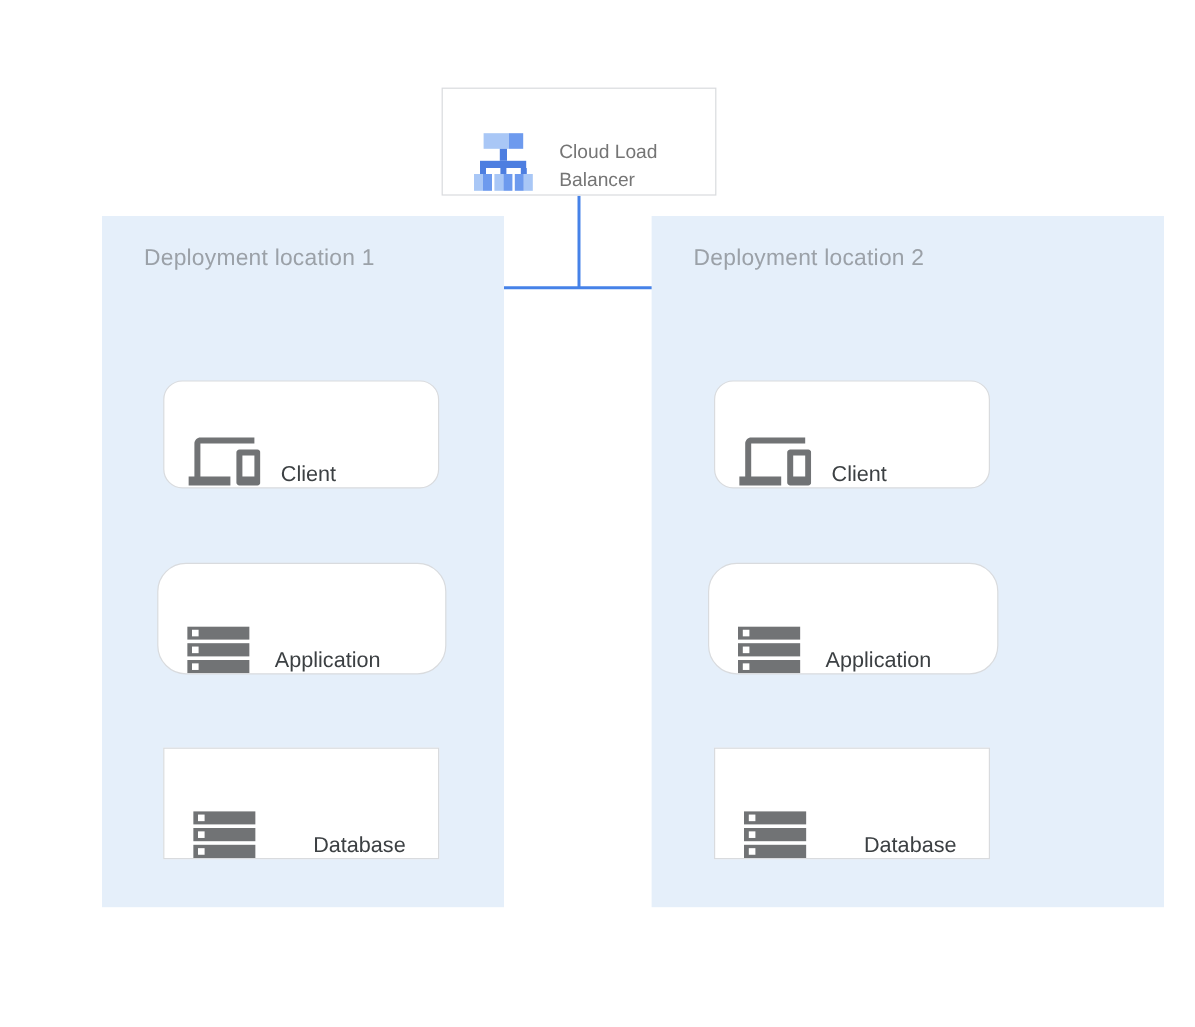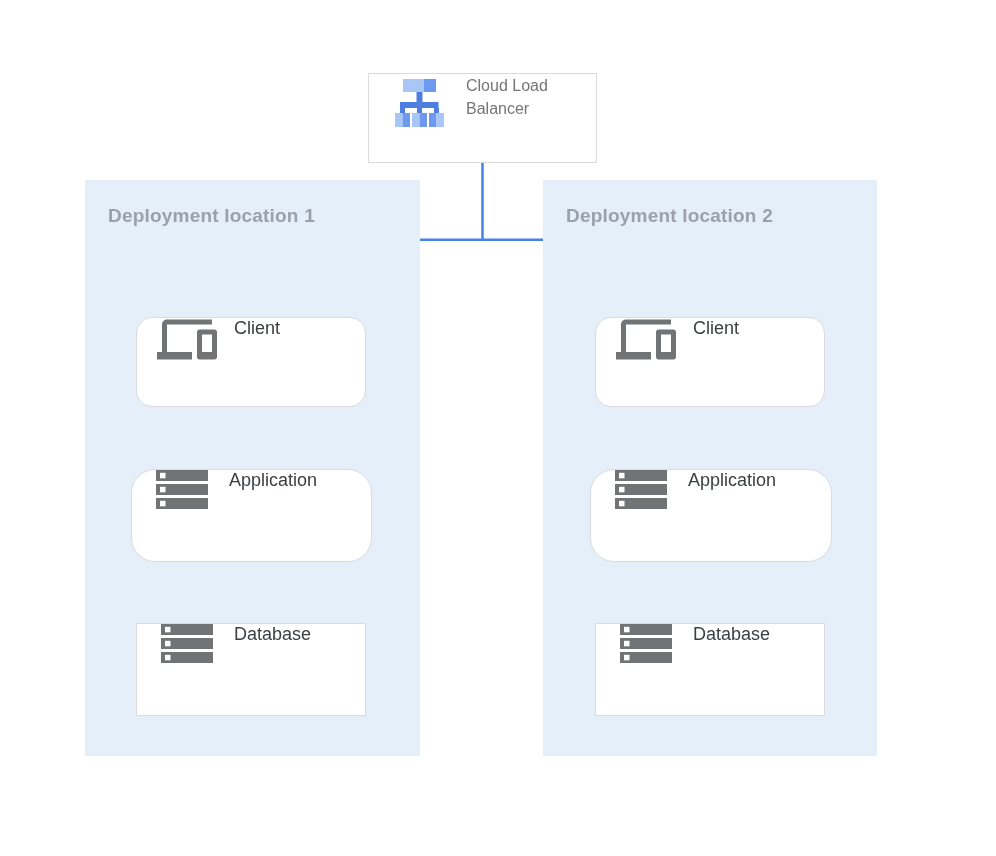--- a/index.html
+++ b/index.html
@@ -14,49 +14,49 @@
     font-family:"Liberation Sans","DejaVu Sans",sans-serif; overflow:hidden;
   }
   .connectors{position:absolute; left:0; top:0; pointer-events:none;}
   .conn{stroke:var(--connector); stroke-width:2.5; fill:none;}
   .arrowhead{fill:var(--connector);}
   .zone{
     position:absolute; top:180px; width:335px; height:576px;
     background:var(--zone-bg);
   }
   .zone-1{left:85px;}
-  .zone-2{left:543px; width:334px;}
+  .zone-2{left:543px; width:390px;padding-left:37px;}
   .zone-label{
-    position:absolute; left:23px; top:25px; font-size:19px;
-    color:var(--zone-label-text); letter-spacing:0.2px; white-space:nowrap;font-weight:bold;
+    position:absolute; left:35px; top:25px; font-size:19px;
+    color:var(--zone-label-text); letter-spacing:0.2px; white-space:nowrap;
   }
   .node{
     position:absolute; background:var(--box-bg); border:1px solid var(--box-border);
-    display:flex; align-items:flex-start; box-sizing:border-box;
+    display:flex; align-items:flex-end; box-sizing:border-box;
   }
   .node .icon-wrap{
     width:60px; margin-left:20px; display:flex; justify-content:center;
     align-items:center; flex:none;
   }
   .node .node-label{
     margin-left:17px; font-size:18px; color:var(--node-label-text); white-space:nowrap;
   }
   .lb-node{left:368px; top:73px; width:229px; height:90px;}
   .lb-node .icon-wrap{margin-left:22px; width:56px;}
   .lb-node .node-label{
     margin-left:19px; font-size:16px; line-height:23px; color:var(--lb-label-text);
     white-space:normal; width:105px;
   }
   .col-l{left:136px; width:230px;}
   .col-r{left:595px; width:230px;}
   .col-l.row-2{left:131px; width:241px;}
   .col-r.row-2{left:590px; width:242px;}
   .row-1{top:317px; height:90px;border-radius:16px;}
   .row-2{top:469px; height:93px;border-radius:24px;}
-  .row-3{top:623px; height:93px;}
+  .row-3{top:623px; height:93px;gap:27px;}
   .ic-gray{fill:var(--icon-gray);}
   .ic-light{fill:var(--icon-blue-light);}
   .ic-mid{fill:var(--icon-blue-mid);}
   .ic-deep{fill:var(--icon-blue-deep);}
   .ic-white{fill:#ffffff;}
 </style>
 </head>
 <body>
 
 <div class="canvas">

